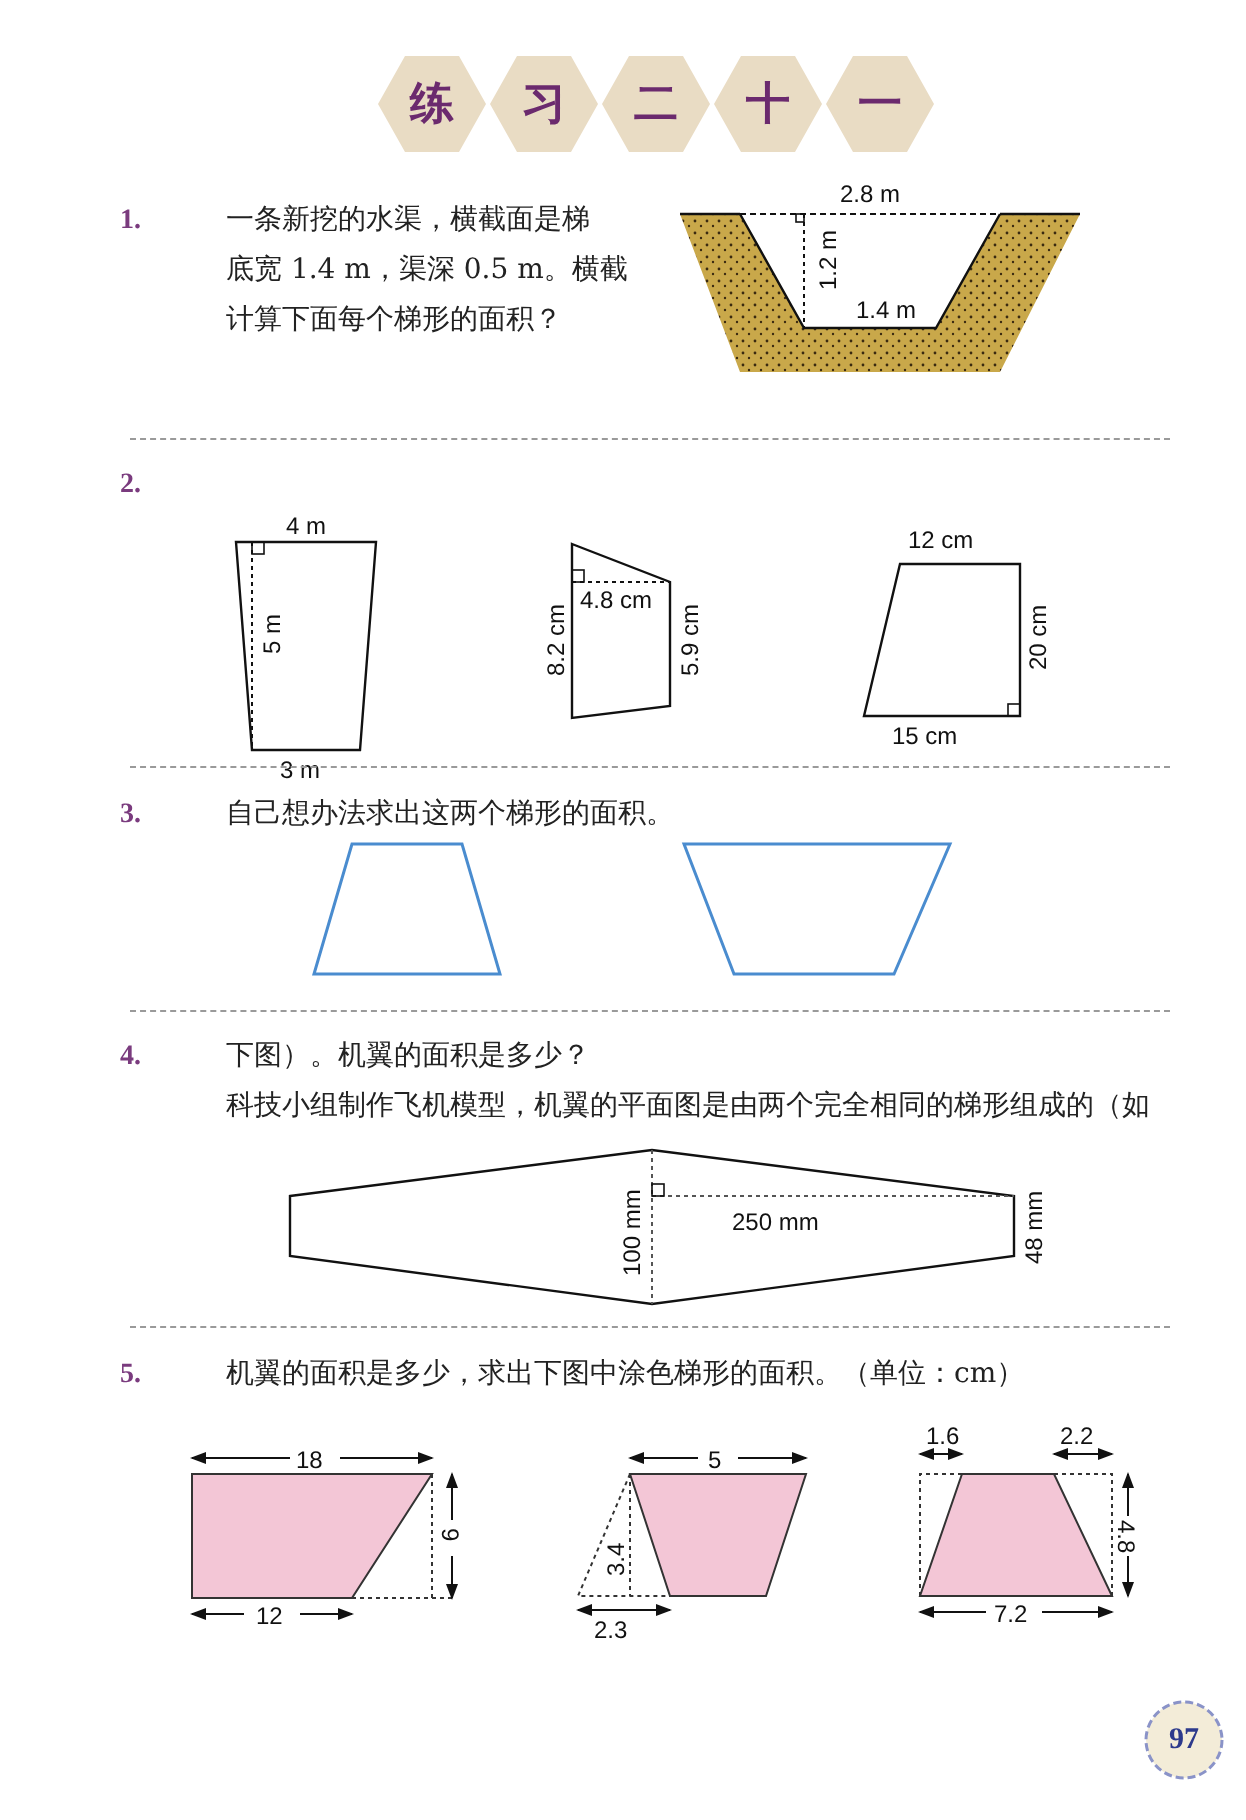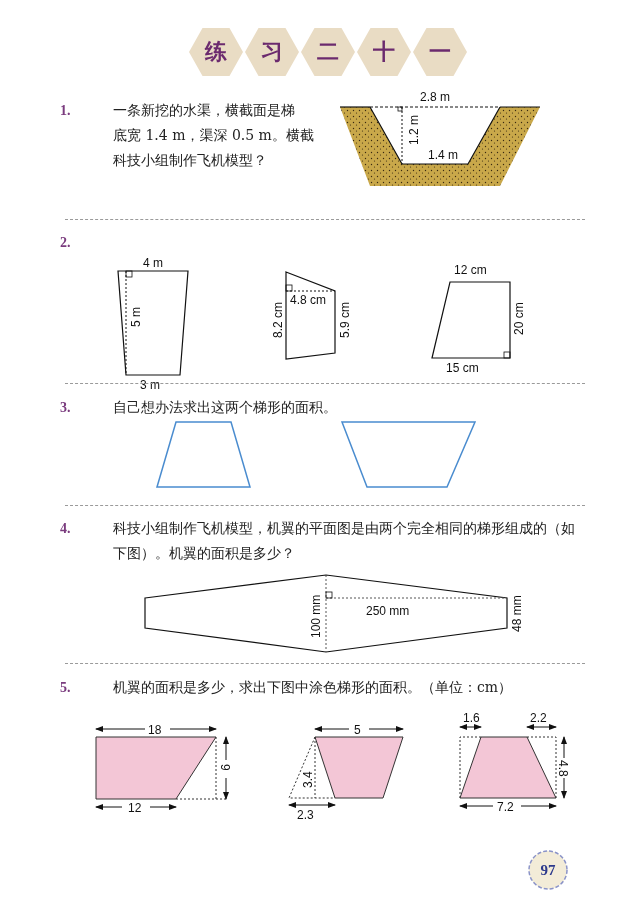--- a/index.html
+++ b/index.html
@@ -14,21 +14,21 @@
     display: flex; align-items: center; justify-content: center;
     color: #6b2a6e; font-size: 22px; font-weight: bold;
   }
   .q { position: absolute; left: 60px; font-size: 14px; line-height: 25px; }
   .qnum { position: absolute; left: 0; color: #7a3b7e; font-weight: bold; font-family: "Liberation Serif", serif; }
   .qtext { margin-left: 53px; }
   .divider { position: absolute; left: 65px; width: 520px; border-top: 1px dashed #9a9a9a; height: 0; }
   svg { position: absolute; overflow: visible; }
   svg text { font-family: "Liberation Sans", "DejaVu Sans", sans-serif; font-size: 12px; fill: #111; }
   .page-num {
-    position: absolute; left: 526px; top: 848px; width: 44px; height: 44px;
+    position: absolute; left: 570px; top: 848px; width: 44px; height: 44px;
   }
   .page-num span {
     position: absolute; inset: 0; display: flex; align-items: center; justify-content: center;
     color: #2d3a8c; font-weight: bold; font-size: 15px; font-family: "Liberation Serif", serif;
   }
 </style>
 </head>
 <body>
 
 <div class="title-row">
@@ -37,21 +37,21 @@
   <div class="hex">二</div>
   <div class="hex">十</div>
   <div class="hex">一</div>
 </div>
 
 <div class="q" style="top:98px;">
   <span class="qnum">1.</span>
   <div class="qtext">
     <div>一条新挖的水渠，横截面是梯</div>
     <div>底宽 1.4 m，渠深 0.5 m。横截</div>
-    <div>科技小组制作飞机模型？</div>
+    <div>计算下面每个梯形的面积？</div>
   </div>
 </div>
 <svg style="left:340px;top:85px;" width="240" height="110">
   <defs>
     <pattern id="dots" width="6" height="6" patternUnits="userSpaceOnUse">
       <rect width="6" height="6" fill="#c9a84a"></rect>
       <circle cx="1.5" cy="1.5" r="0.7" fill="#3a2a10"></circle>
       <circle cx="4.5" cy="4" r="0.6" fill="#3a2a10"></circle>
     </pattern>
   </defs>
@@ -107,22 +107,22 @@
 </svg>
 <svg style="left:330px;top:420px;" width="150" height="75">
   <polygon points="12,2 145,2 117,67 37,67" fill="none" stroke="#4a8ccf" stroke-width="1.5"></polygon>
 </svg>
 
 <div class="divider" style="top:505px;"></div>
 
 <div class="q" style="top:516px;">
   <span class="qnum">4.</span>
   <div class="qtext" style="width:500px;">
+    <div>下图）。机翼的面积是多少？</div>
     <div>科技小组制作飞机模型，机翼的平面图是由两个完全相同的梯形组成的（如</div>
-    <div>下图）。机翼的面积是多少？</div>
   </div>
 </div>
 <svg style="left:140px;top:570px;" width="390" height="85">
   <polygon points="5,28 186,5 367,28 367,58 186,82 5,58" fill="none" stroke="#111" stroke-width="1.2"></polygon>
   <line x1="186" y1="5" x2="186" y2="82" stroke="#555" stroke-dasharray="2,2"></line>
   <line x1="186" y1="28" x2="367" y2="28" stroke="#555" stroke-dasharray="2,2"></line>
   <rect x="186" y="22" width="6" height="6" fill="none" stroke="#111" stroke-width="0.8"></rect>
   <text x="226" y="45">250 mm</text>
   <text transform="translate(180,68) rotate(-90)">100 mm</text>
   <text transform="translate(381,62) rotate(-90)">48 mm</text>

